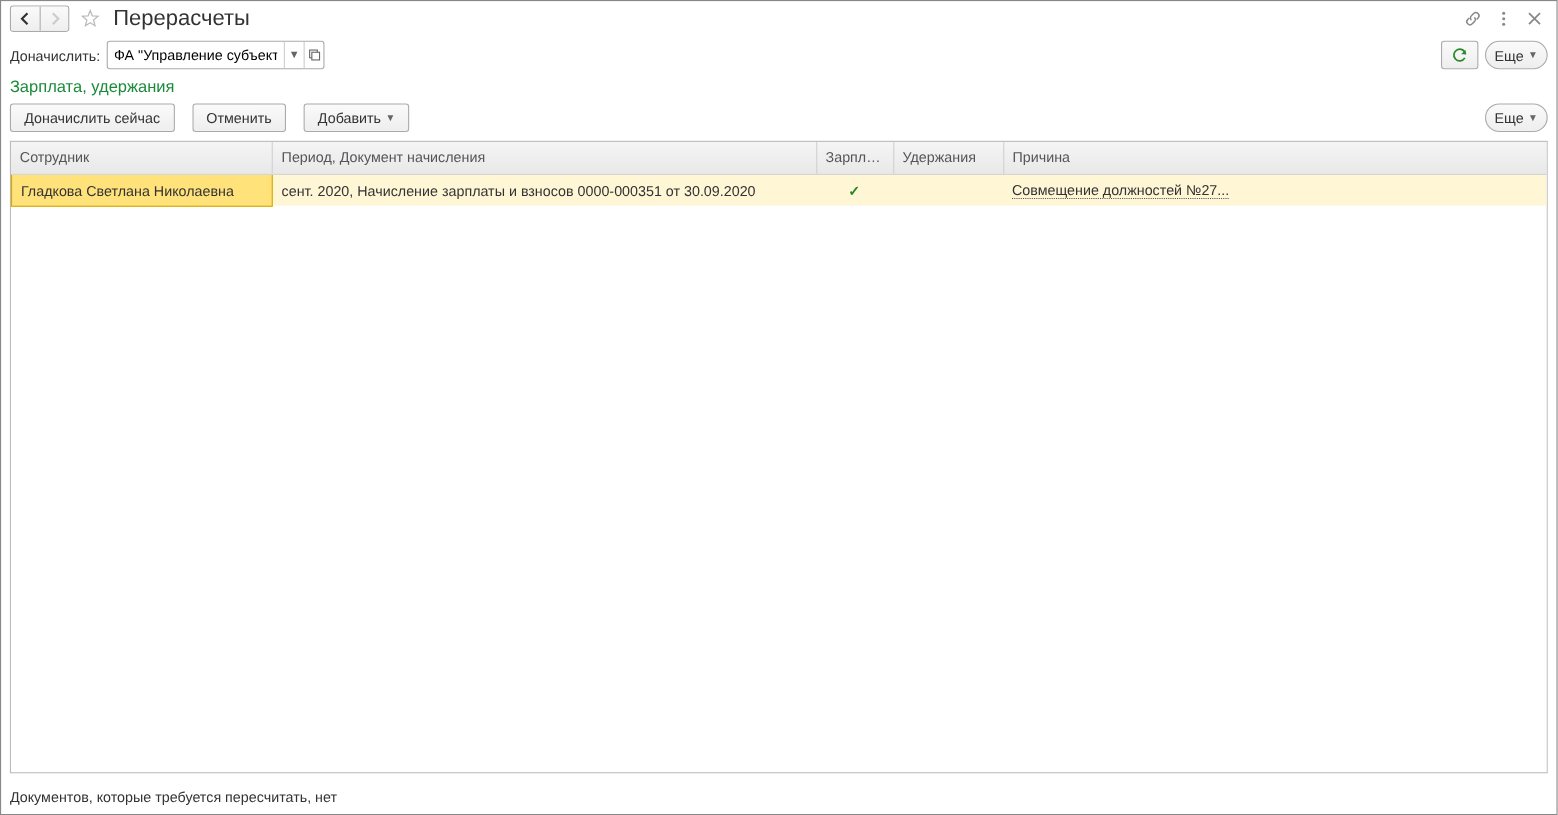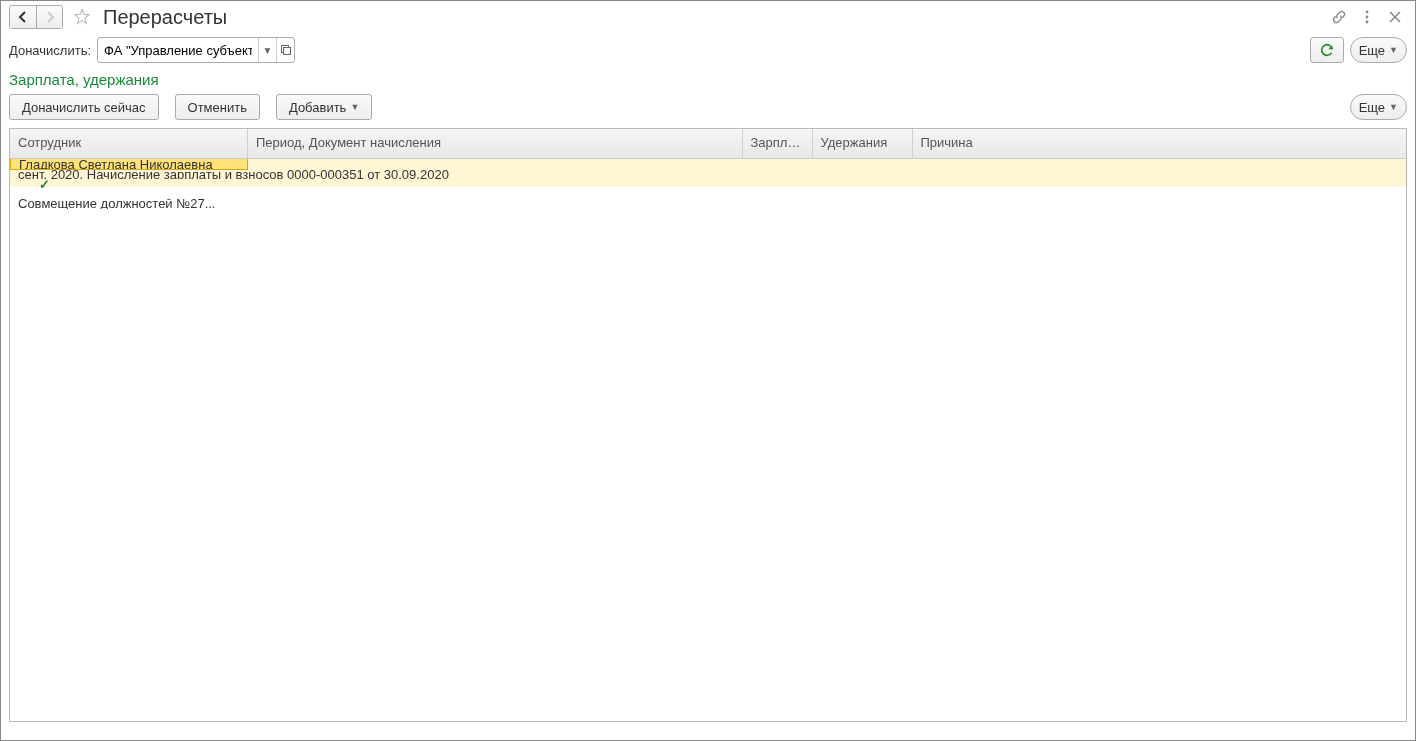--- a/index.html
+++ b/index.html
@@ -155,21 +155,20 @@
   .col-period { flex: 1; min-width: 300px; max-width:505px; }
   .col-sal { width: 70px; text-align:left; }
   .col-ded { width: 100px; }
   .col-reason { flex:1; }
 
   .tbody { flex:1; overflow:auto; background:#fff; }
   .tr {
     display:flex;
     height: 28px;
     align-items:stretch;
-    flex-direction:column;
   }
   .tr.selected { background:#fff6d6; }
   .td {
     padding: 5px 8px;
     border-right:1px solid transparent;
     white-space:nowrap;
     overflow:hidden;
     text-overflow:ellipsis;
     display:flex;
     align-items:center;
@@ -302,13 +301,14 @@
         </div>
       <div class="td col-ded"></div>
       <div class="td col-reason">
         <span class="link-dotted">Совмещение должностей №27...</span>
       </div>
     </div>
   </div>
 </div>
 
 <div class="footer-section">
+  <div class="footer-text">Документов, которые требуется пересчитать, нет</div>
 </div>
 
 </body></html>

